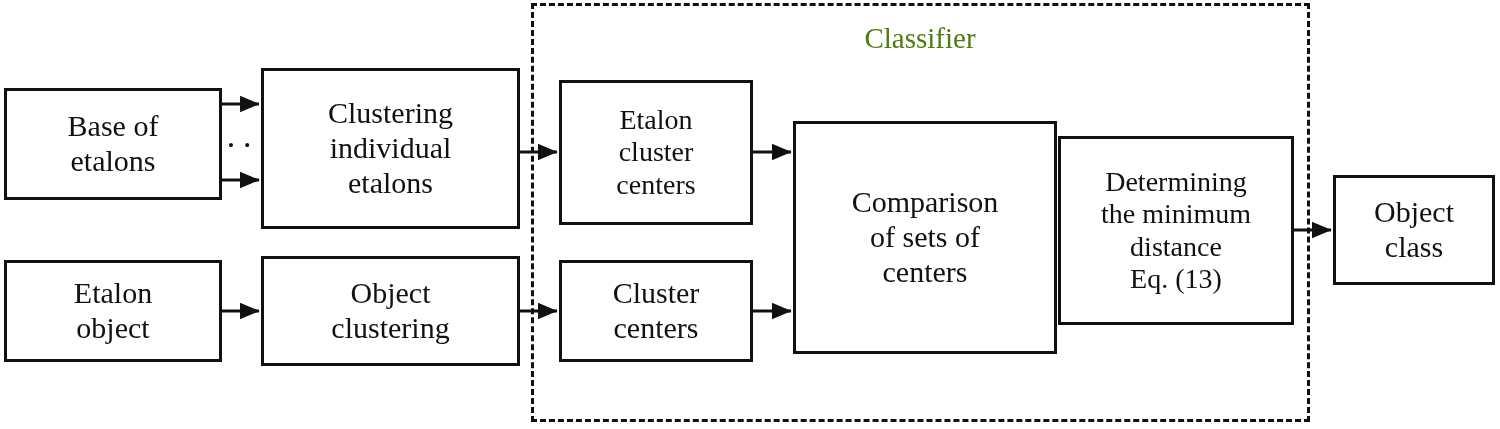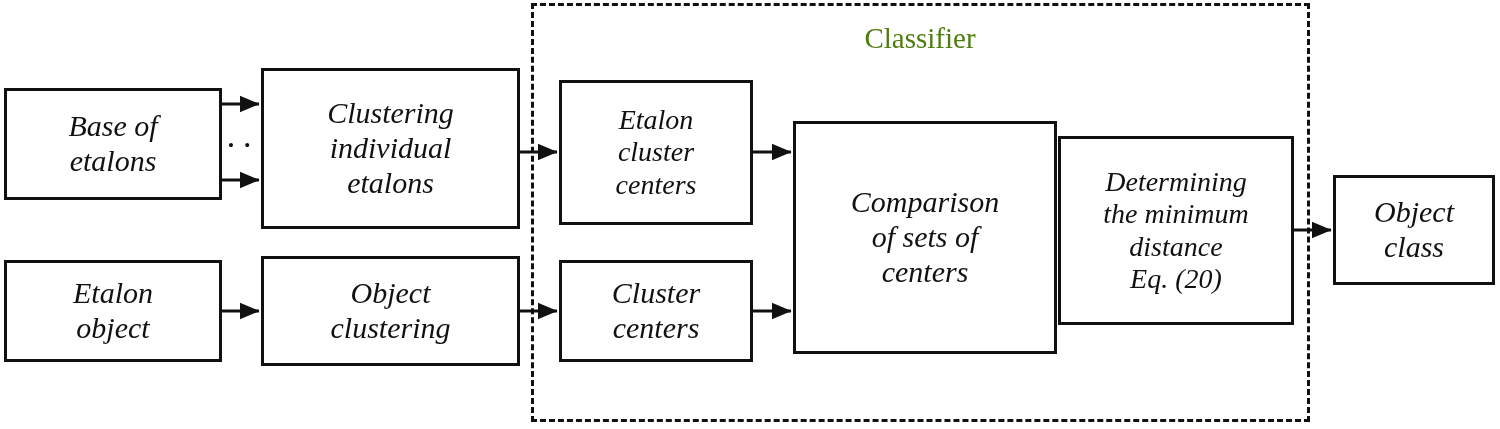--- a/index.html
+++ b/index.html
@@ -16,21 +16,20 @@
     border:3px solid #111111;
     background:#ffffff;
     display:flex;
     align-items:center;
     justify-content:center;
     text-align:center;
     color:#111111;
     line-height:1.16;
     white-space:pre-line;
     z-index:3;
-    font-style:italic;
   }
   .group-dashed{
     position:absolute;
     box-sizing:border-box;
     border:3px dashed #111111;
     background:transparent;
     z-index:1;
   }
   .group-title{
     position:absolute;
@@ -61,21 +60,21 @@
 etalons</div>
       <div class="box" style="left: 559px; top: 80px; width: 194px; height: 145px; font-size: 28px; text-align: center;">Etalon
 cluster
 centers</div>
       <div class="box" style="left: 793px; top: 121px; width: 264px; height: 233px; font-size: 30px;">Comparison
 of sets of
 centers</div>
       <div class="box" style="left: 1058px; top: 136px; width: 236px; height: 189px; font-size: 28px;">Determining
 the minimum
 distance
-Eq. (20)</div>
+Eq. (13)</div>
       <div class="box" style="left: 1333px; top: 175px; width: 162px; height: 110px; font-size: 30px;">Object
 class</div>
       <div class="box" style="left: 4px; top: 260px; width: 218px; height: 102px; font-size: 30px;">Etalon
 object</div>
       <div class="box" style="left: 261px; top: 256px; width: 259px; height: 110px; font-size: 30px;">Object
 clustering</div>
       <div class="box" style="left: 559px; top: 260px; width: 194px; height: 102px; font-size: 30px;">Cluster
 centers</div>
     </div>
   <svg id="conn-layer" width="1500" height="429" style="position:absolute;left:0;top:0;z-index:2;pointer-events:none;">

